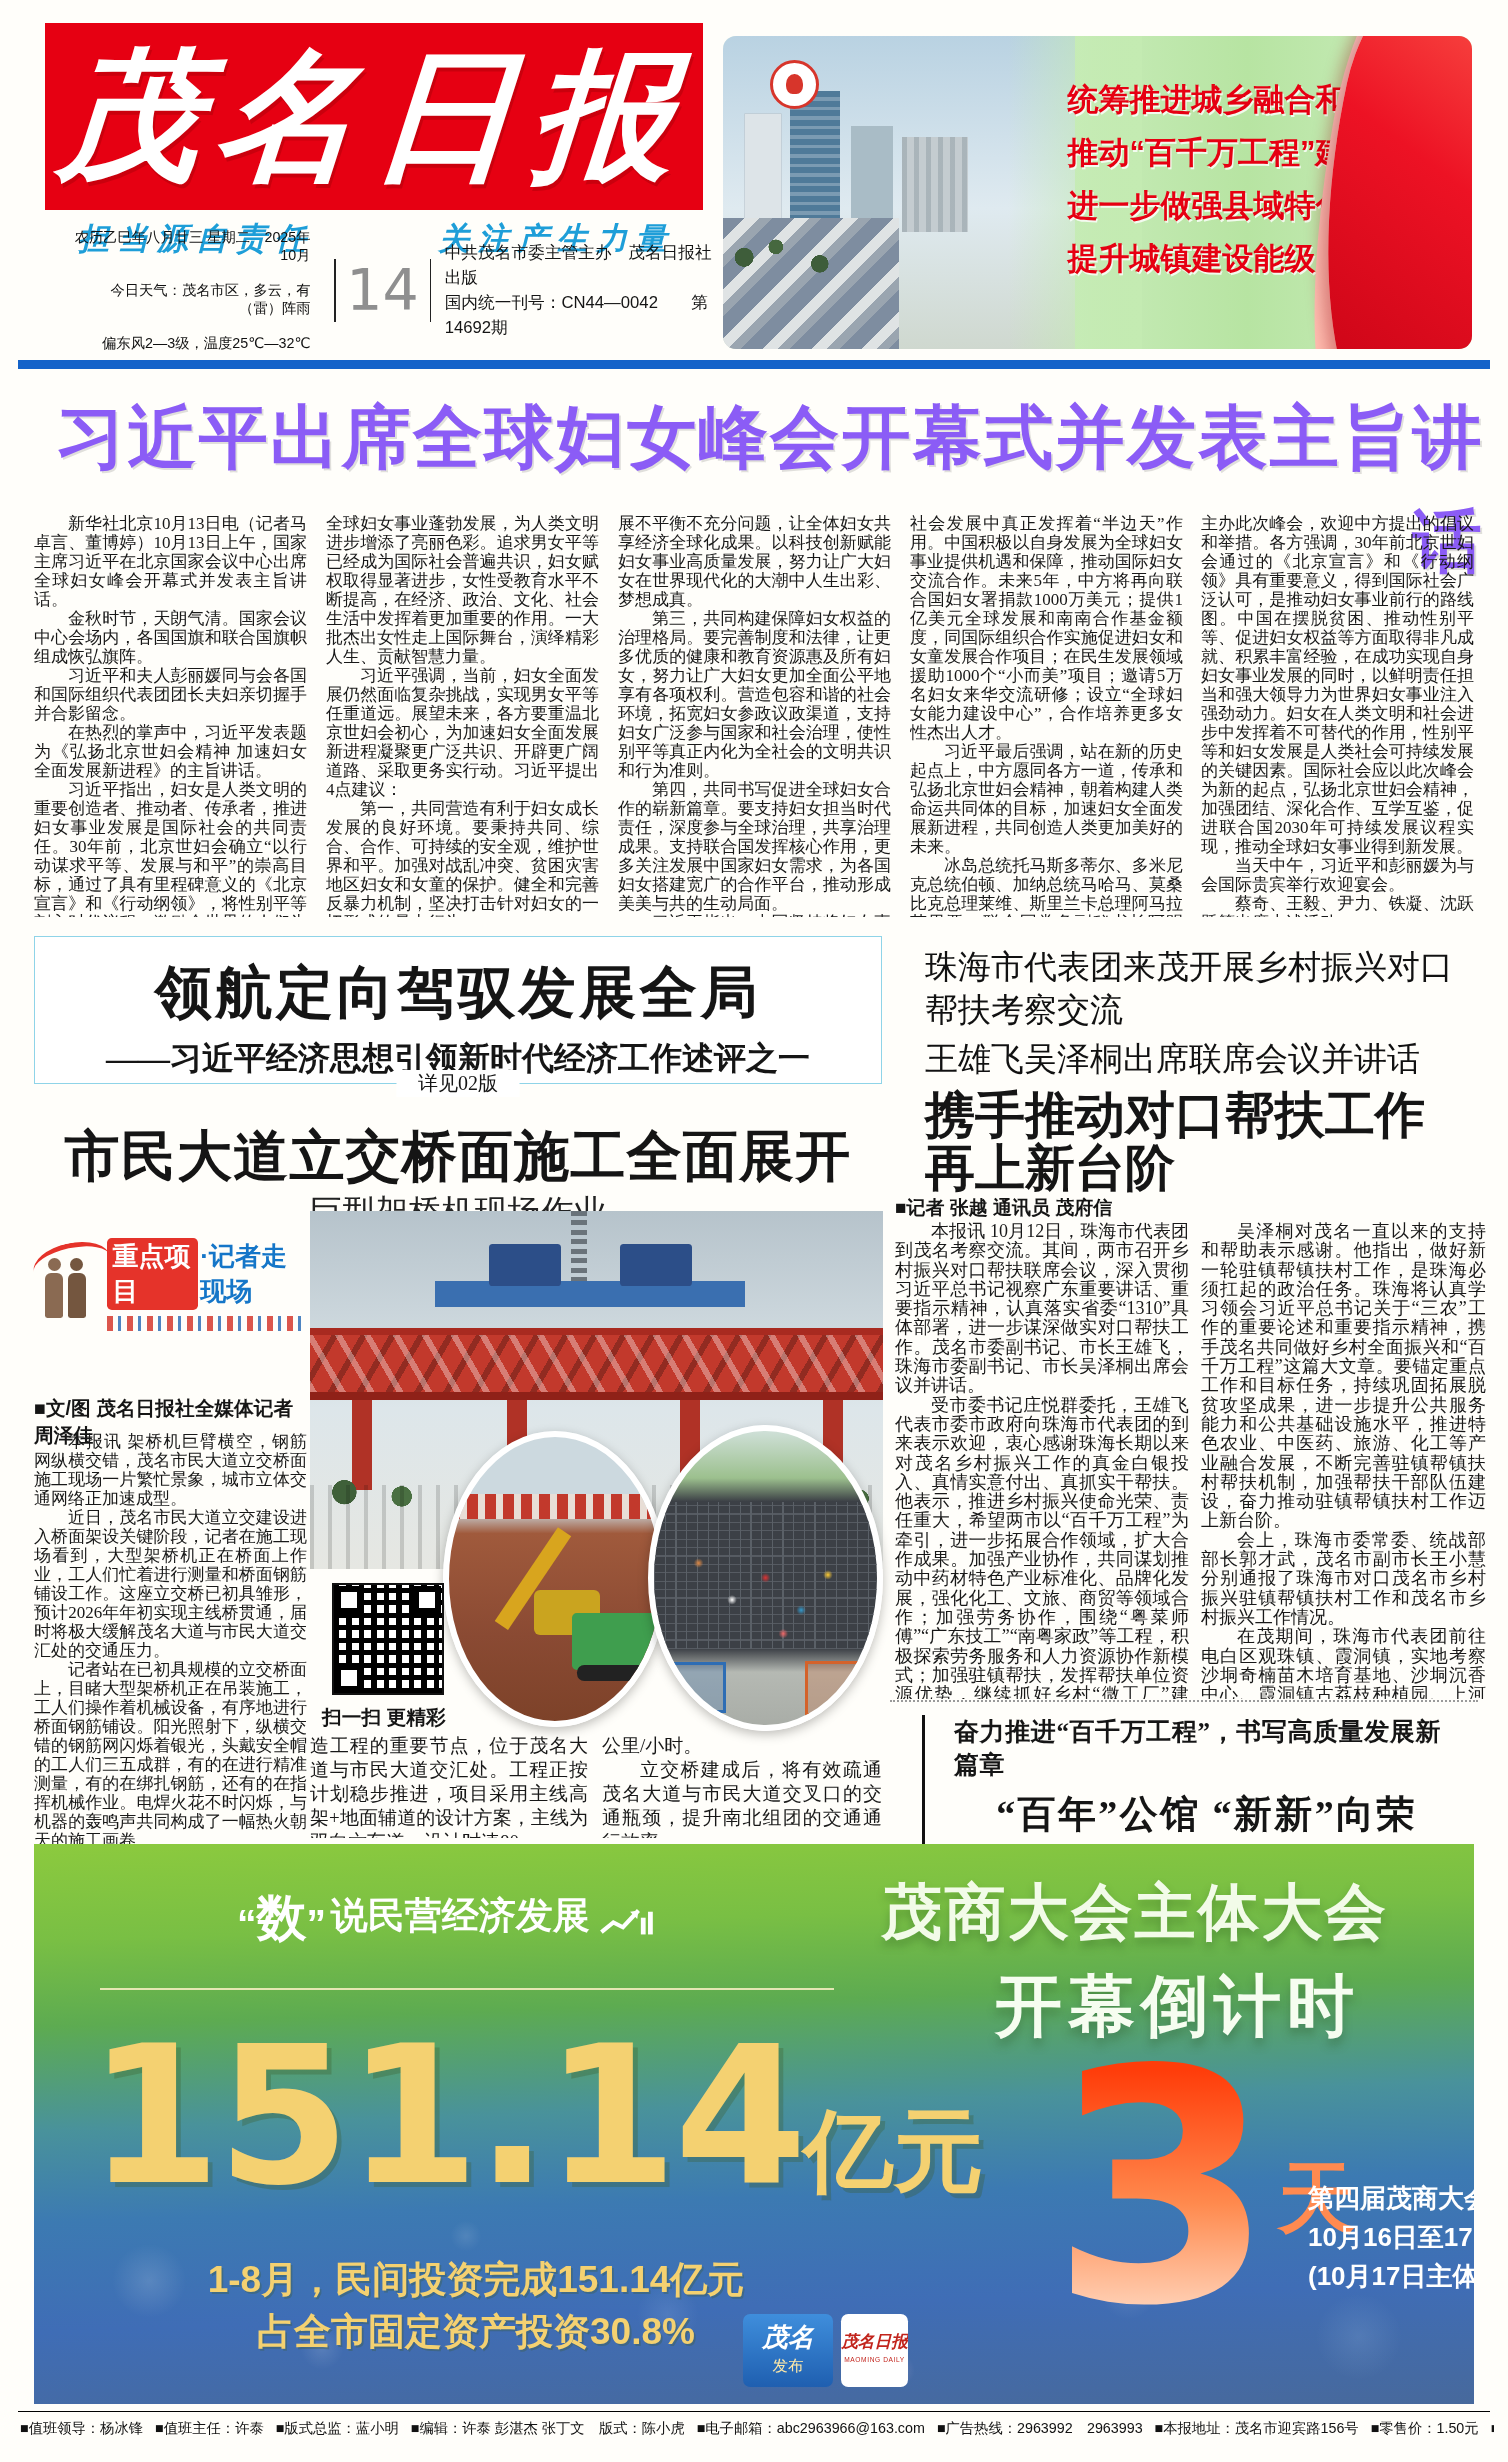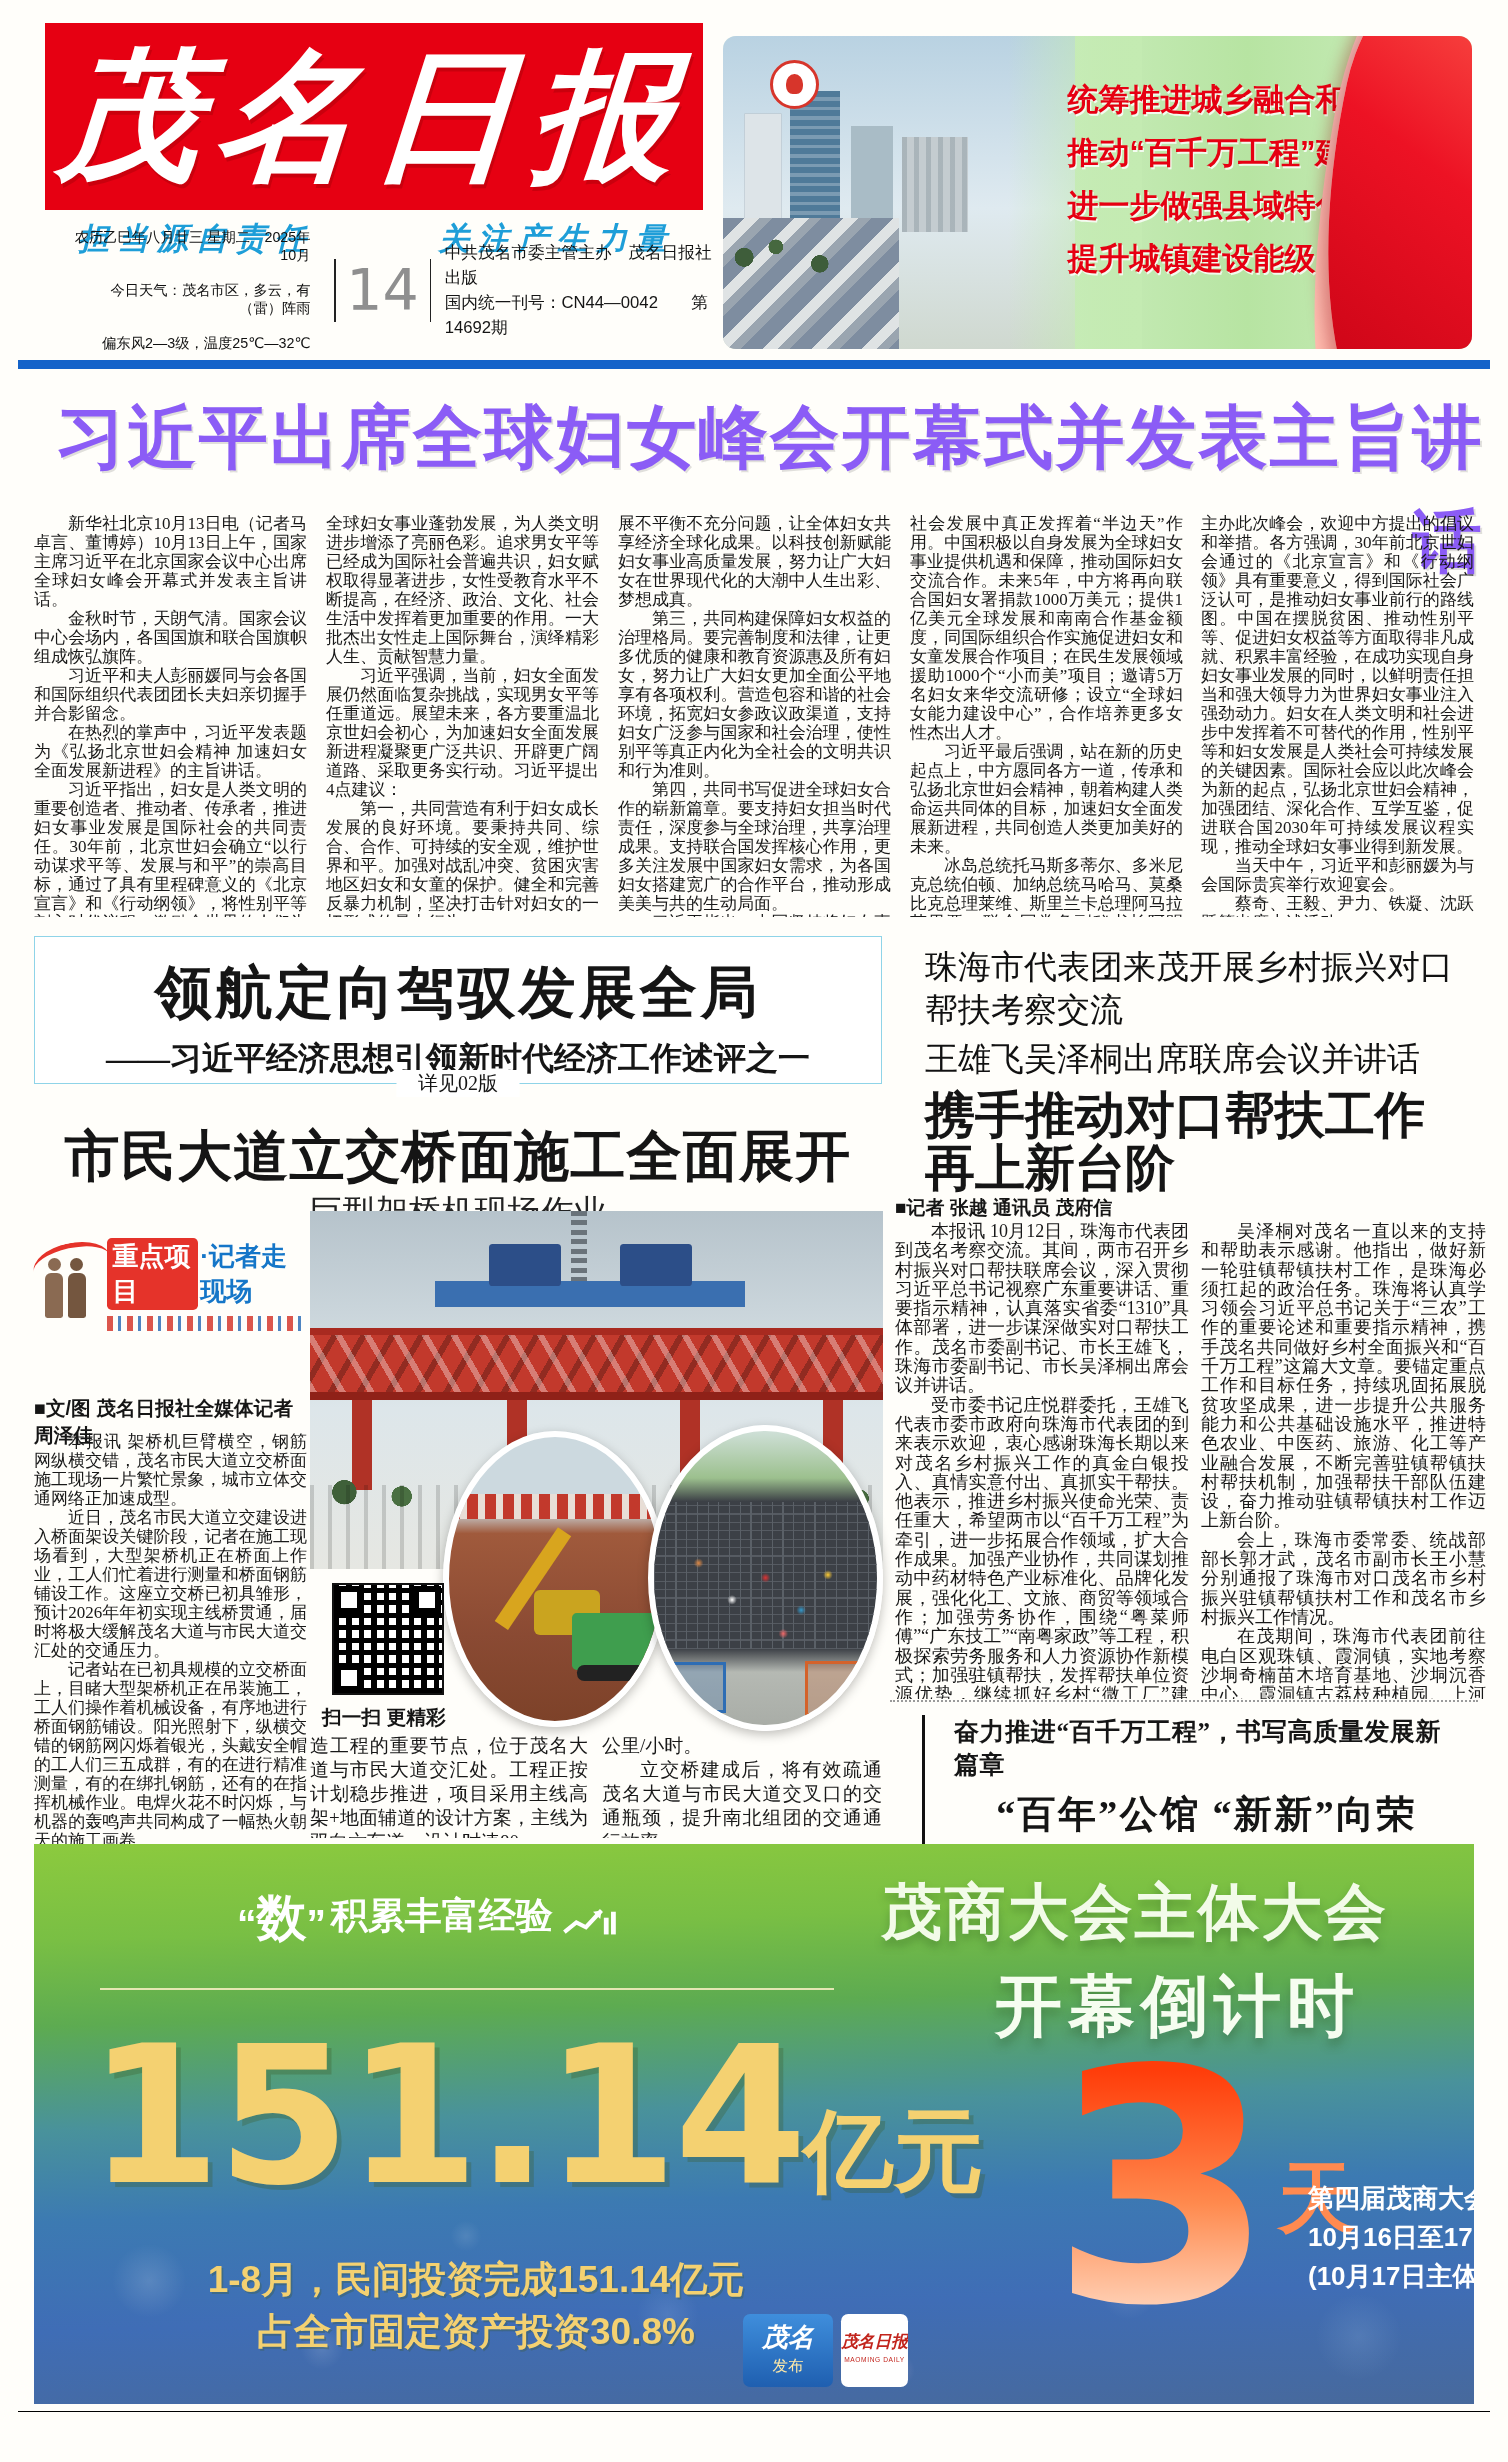--- a/index.html
+++ b/index.html
@@ -418,21 +418,21 @@
     <div class="gg-see">▶详见03版</div>
   </div>
 
   <div class="banner">
     <div class="bokeh"></div>
 
     <div class="bl-tag">
       <span class="bl-q">“</span>
         <span class="bl-shu">数</span>
         <span class="bl-q">”</span>
-      <span class="bl-rest">积累丰富经验</span>
+      <span class="bl-rest">说民营经济发展</span>
       <svg class="bl-chart" width="55" height="35" viewBox="0 0 92 58">
         <polyline points="4,50 24,34 40,42 66,14" fill="none" stroke="#fff" stroke-width="7"></polyline>
         <polygon points="66,14 52,16 64,28" fill="#fff"></polygon>
         <rect x="70" y="26" width="8" height="28" fill="#fff"></rect>
           <rect x="82" y="16" width="8" height="38" fill="#fff"></rect>
       </svg>
     </div>
     <div class="bl-underline"></div>
     <div class="bl-amount">
       <span class="bl-num">151.14</span><span class="bl-unit">亿元</span>
@@ -454,15 +454,26 @@
       <div class="lt">茂名</div>
       <div class="ls">发布</div>
     </div>
     <div class="logo-card lc2">
       <div class="lt">茂名日报</div>
       <div class="ls">MAOMING DAILY</div>
     </div>
   </div>
 
   <div class="footer-rule"></div>
+  <div class="footer">
+      <p>■值班领导：杨冰锋</p>
+      <p>■值班主任：许泰</p>
+      <p>■版式总监：蓝小明</p>
+      <p>■编辑：许泰 彭湛杰 张丁文　版式：陈小虎</p>
+      <p>■电子邮箱：abc2963966@163.com</p>
+      <p>■广告热线：2963992　2963993</p>
+      <p>■本报地址：茂名市迎宾路156号</p>
+      <p>■零售价：1.50元</p>
+      <p>■今日8版</p>
+    </div>
 
 </div>
 
 
 </body></html>

